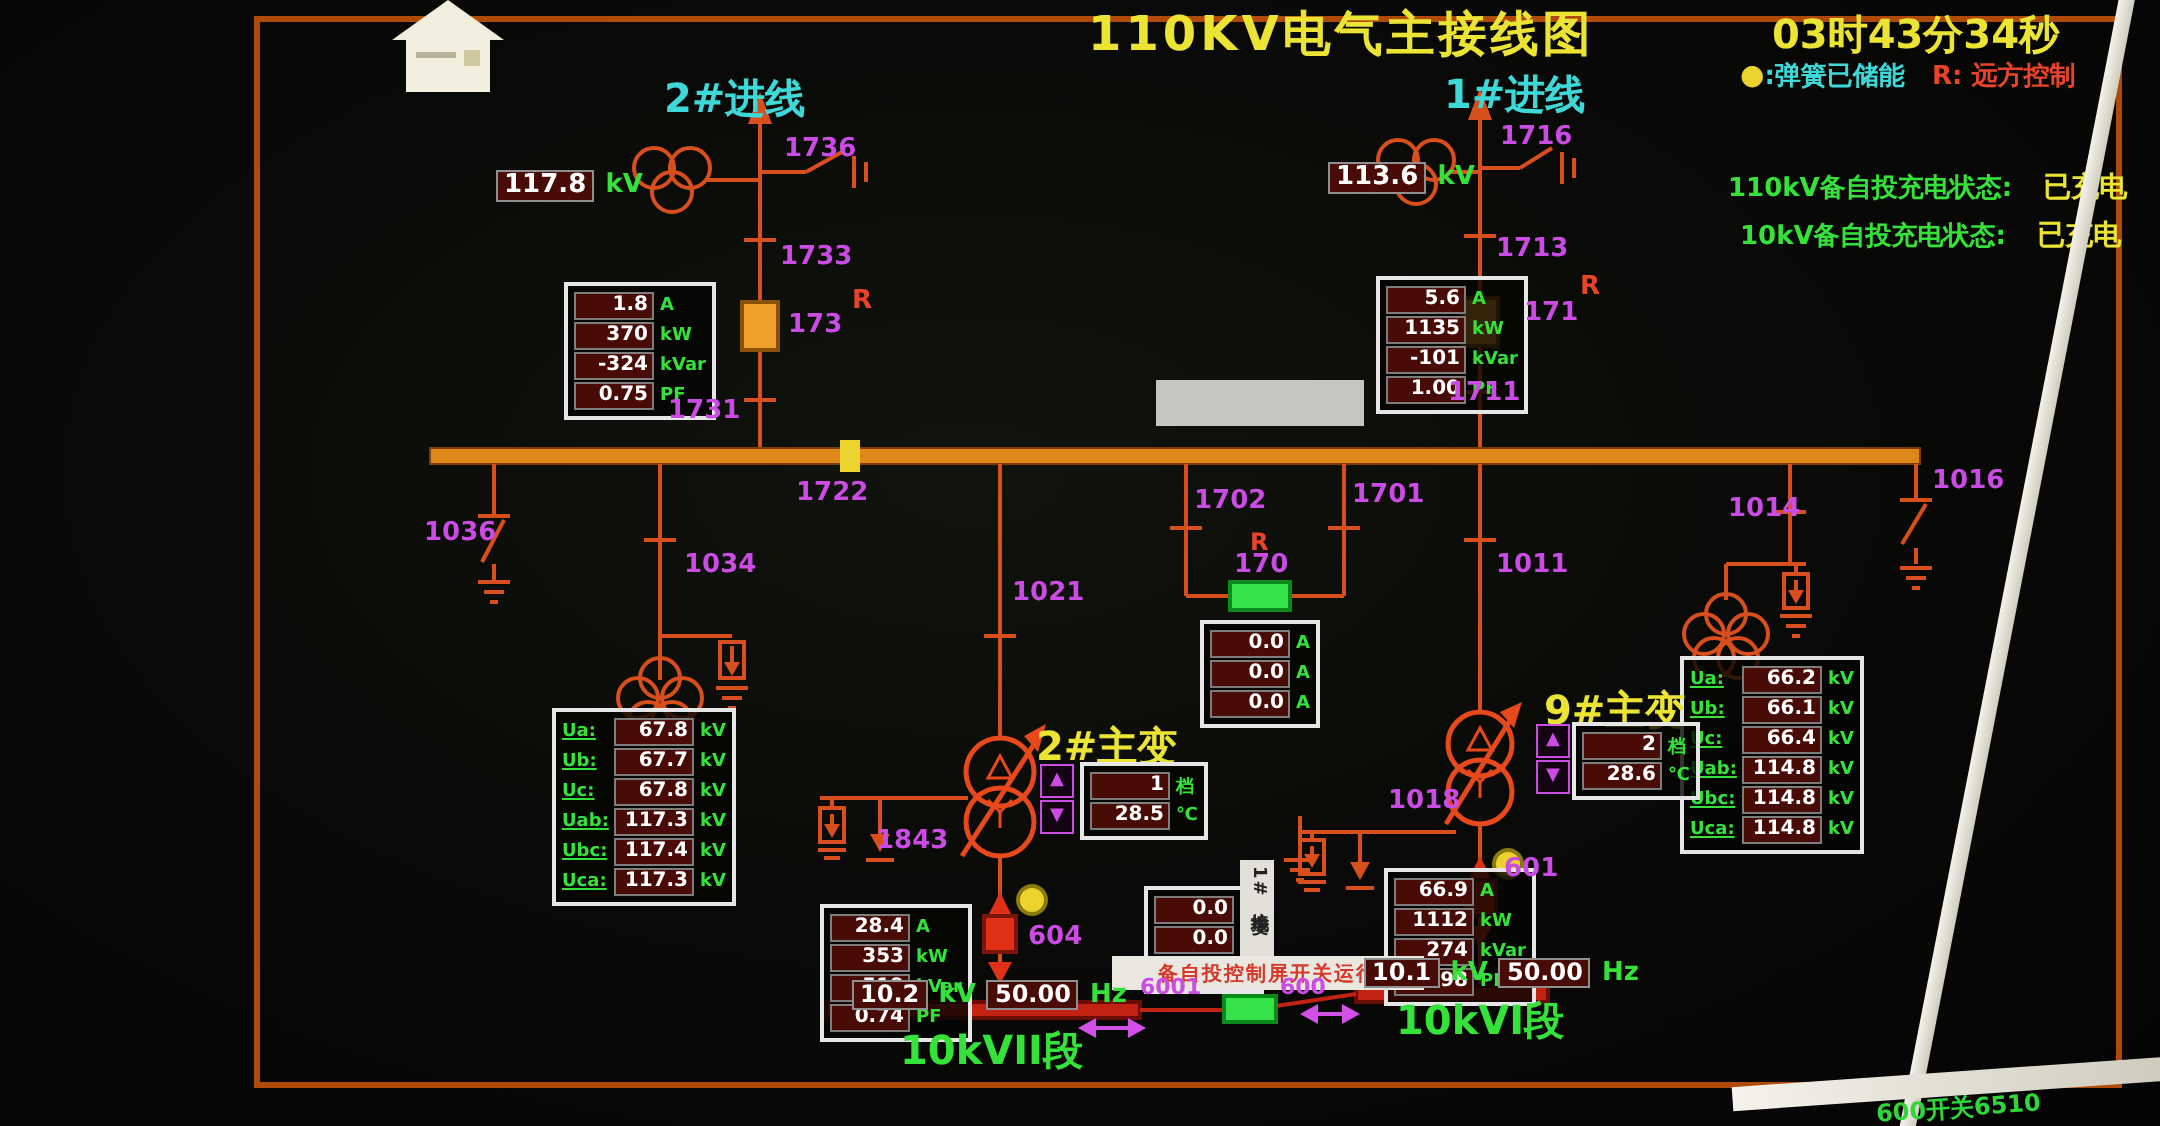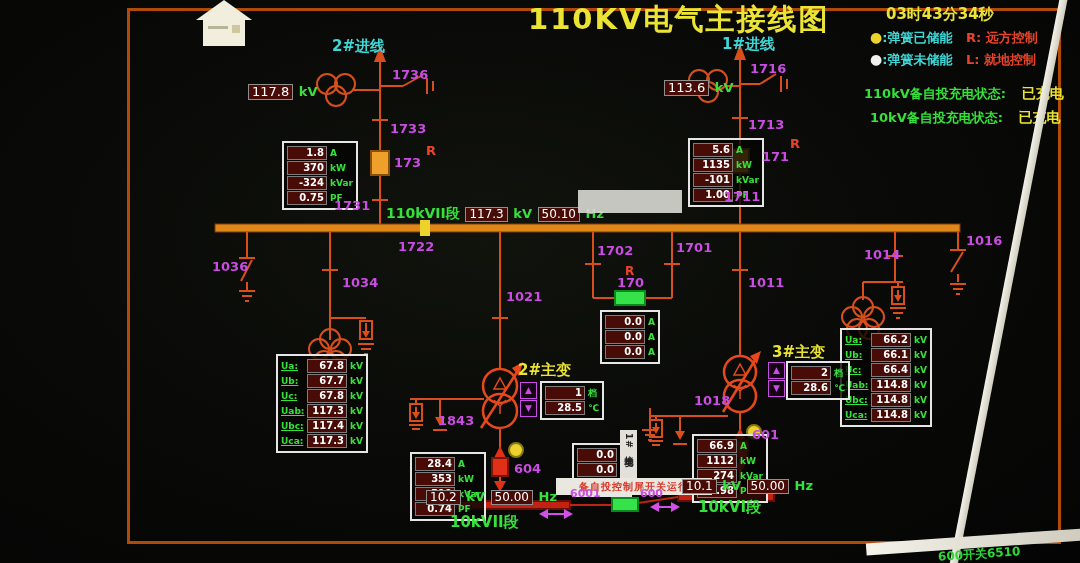--- a/index.html
+++ b/index.html
@@ -5,23 +5,23 @@
   html,body{margin:0;padding:0;background:#000;}
   #scene{position:relative;width:1080px;height:563px;overflow:hidden;
     background:radial-gradient(ellipse at 45% 42%, #11130d 0%, #0a0b08 45%, #040404 100%);
     font-family:"DejaVu Sans",sans-serif;}
   #frame{position:absolute;left:127px;top:8px;width:928px;height:530px;border:3px solid #b04a08;}
   svg{position:absolute;left:0;top:0;}
   .lbl{position:absolute;font-weight:bold;white-space:nowrap;line-height:1.1;}
   .mag{color:#cb4ce4;} .grn{color:#35e23a;} .cyn{color:#3fd8d8;}
   .yel{color:#ebe435;} .red{color:#e8442a;} .wht{color:#f0f0f0;}
   .s11{font-size:11px;} .s12{font-size:12px;} .s13{font-size:13px;}
-  .s14{font-size:14px;} .s15{font-size:15px;} .s25{font-size:29px;letter-spacing:2px;}
+  .s14{font-size:14px;} .s15{font-size:20px;} .s25{font-size:24px;letter-spacing:2px;margin-left:16px;}
   .chip{display:inline-block;background:#490b06;color:#fff;border:1px solid #8f8f8f;
-    padding:0 3px;font-weight:normal;}
+    padding:0 3px;font-weight:bold;}
   .meter{position:absolute;border:2px solid #e6e6e6;background:rgba(5,5,3,.8);padding:2px 3px;}
   .m-row{display:flex;align-items:center;margin:1px 0;}
   .m-l{color:#35e23a;font-size:9px;font-weight:bold;width:26px;text-decoration:underline;}
   .m-v{background:#490b06;color:#fff;font-size:10px;font-weight:bold;min-width:34px;
     text-align:right;padding:0 2px;border:1px solid #7d7d7d;height:12px;line-height:12px;}
   .m-u{color:#35e23a;font-size:9px;font-weight:bold;margin-left:3px;}
   .tapbtn{position:absolute;width:15px;height:15px;border:1px solid #cb4ce4;color:#cb4ce4;
     font-size:9px;text-align:center;line-height:15px;font-weight:bold;background:#140414;}
   .vbox{position:absolute;background:#e2e0d8;color:#222;writing-mode:vertical-rl;
     font-size:9px;font-weight:bold;padding:3px 2px;letter-spacing:1px;}
@@ -257,24 +257,20 @@
     </g>
   </svg>
 
   <div class="lbl yel s25" style="left:528px;top:4px">110KV电气主接线图</div>
   <div class="lbl yel s15" style="left:886px;top:6px">03时43分34秒</div>
 
   <div class="lbl" style="left:870px;top:28px">
     <span class="s14" style="color:#ecd22c">●</span><span class="cyn s13">:弹簧已储能</span>
     <span class="red s13" style="margin-left:8px">R: 远方控制</span>
   </div>
-  <div class="lbl" style="left:870px;top:50px">
-    <span class="s14 wht">●</span><span class="cyn s13">:弹簧未储能</span>
-    <span class="red s13" style="margin-left:8px">L: 就地控制</span>
-  </div>
   <div class="lbl" style="left:864px;top:84px">
     <span class="grn s13">110kV备自投充电状态:</span>
     <span class="yel s14" style="margin-left:10px">已充电</span>
   </div>
   <div class="lbl" style="left:870px;top:108px">
     <span class="grn s13">10kV备自投充电状态:</span>
     <span class="yel s14" style="margin-left:10px">已充电</span>
   </div>
 
   <div class="lbl cyn s15" style="left:332px;top:38px">2#进线</div>
@@ -299,27 +295,20 @@
       </div>
       <div class="m-row">
         <span class="m-v">0.75</span>
         <span class="m-u">PF</span>
       </div>
     </div>
   <div class="lbl red s13" style="left:426px;top:144px">R</div>
   <div class="lbl mag s13" style="left:394px;top:156px">173</div>
   <div class="lbl mag s13" style="left:334px;top:199px">1731</div>
 
-  <div class="lbl" style="left:386px;top:204px">
-    <span class="grn s14">110kVII段</span>
-    <span class="chip s12">117.3</span>
-    <span class="grn s13">kV</span>
-    <span class="chip s12">50.10</span>
-    <span class="grn s13">Hz</span>
-  </div>
   <div class="lbl mag s13" style="left:398px;top:240px">1722</div>
   <div class="blank-box" style="left:578px;top:190px;width:104px;height:23px"></div>
 
   <div class="lbl mag s13" style="left:212px;top:260px">1036</div>
   <div class="lbl mag s13" style="left:342px;top:276px">1034</div>
   <div class="lbl mag s13" style="left:506px;top:290px">1021</div>
   <div class="lbl mag s13" style="left:597px;top:244px">1702</div>
   <div class="lbl mag s13" style="left:676px;top:241px">1701</div>
   <div class="lbl red s12" style="left:625px;top:265px">R</div>
   <div class="lbl mag s13" style="left:617px;top:276px">170</div>
@@ -462,21 +451,21 @@
         <span class="m-v">-519</span>
         <span class="m-u">kVar</span>
       </div>
       <div class="m-row">
         <span class="m-v">0.74</span>
         <span class="m-u">PF</span>
       </div>
     </div>
   <div class="lbl mag s13" style="left:514px;top:462px">604</div>
 
-  <div class="lbl yel s15" style="left:772px;top:344px">3#主变</div>
+  <div class="lbl yel s15" style="left:772px;top:344px">9#主变</div>
   <div class="tapbtn" style="left:768px;top:362px">▲</div>
   <div class="tapbtn" style="left:768px;top:380px">▼</div>
   <div class="meter" style="left:786px;top:361px">
       <div class="m-row">
         <span class="m-v">2</span>
         <span class="m-u">档</span>
       </div>
       <div class="m-row">
         <span class="m-v">28.6</span>
         <span class="m-u">℃</span>

